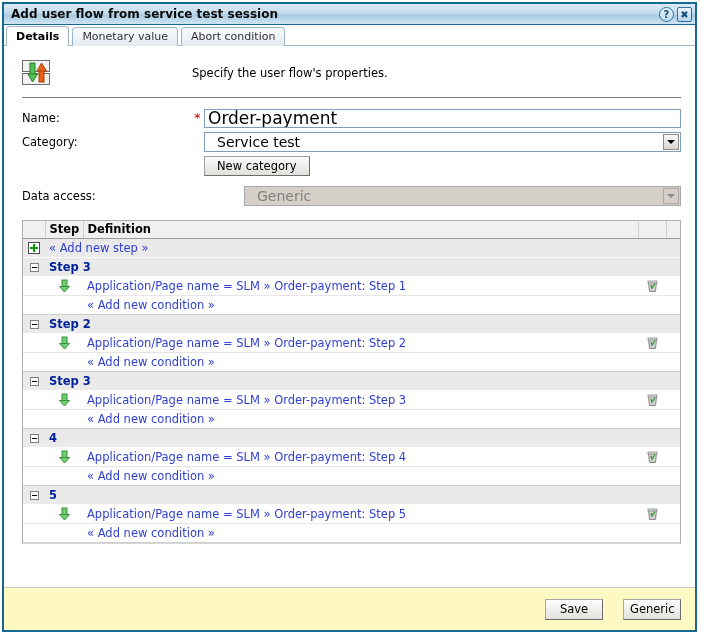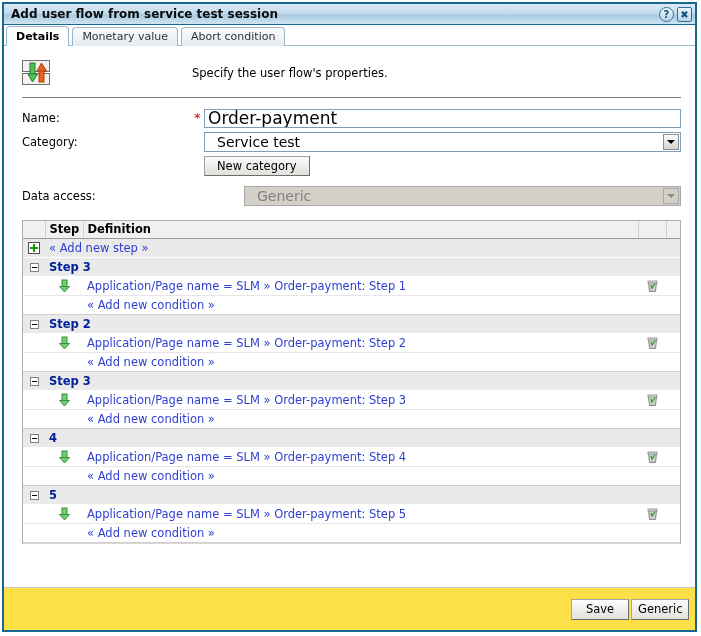--- a/index.html
+++ b/index.html
@@ -343,23 +343,23 @@
   .cell-center { text-align: center; }
   .dl-arrow { vertical-align: middle; }
   .trash { cursor: pointer; vertical-align: middle; }
   
   .footer {
     flex: 0 0 42px;
     border-top: 1px solid #c8c8c8;
     display: flex;
     align-items: center;
     justify-content: flex-end;
-    padding-right: 6px;
-    gap: 2px;
-    background: #fde047;
+    padding-right: 14px;
+    gap: 20px;
+    background: #fef9c3;
   }
   .fbtn {
     font-size: 11.5px;
     font-family: inherit;
     width: 58px;
     height: 21px;
     border: 1px solid #a6a6a6;
     border-right-color: #6d6d6d;
     border-bottom-color: #6d6d6d;
     background: linear-gradient(to bottom, #fdfdfd, #e3e1dd);

